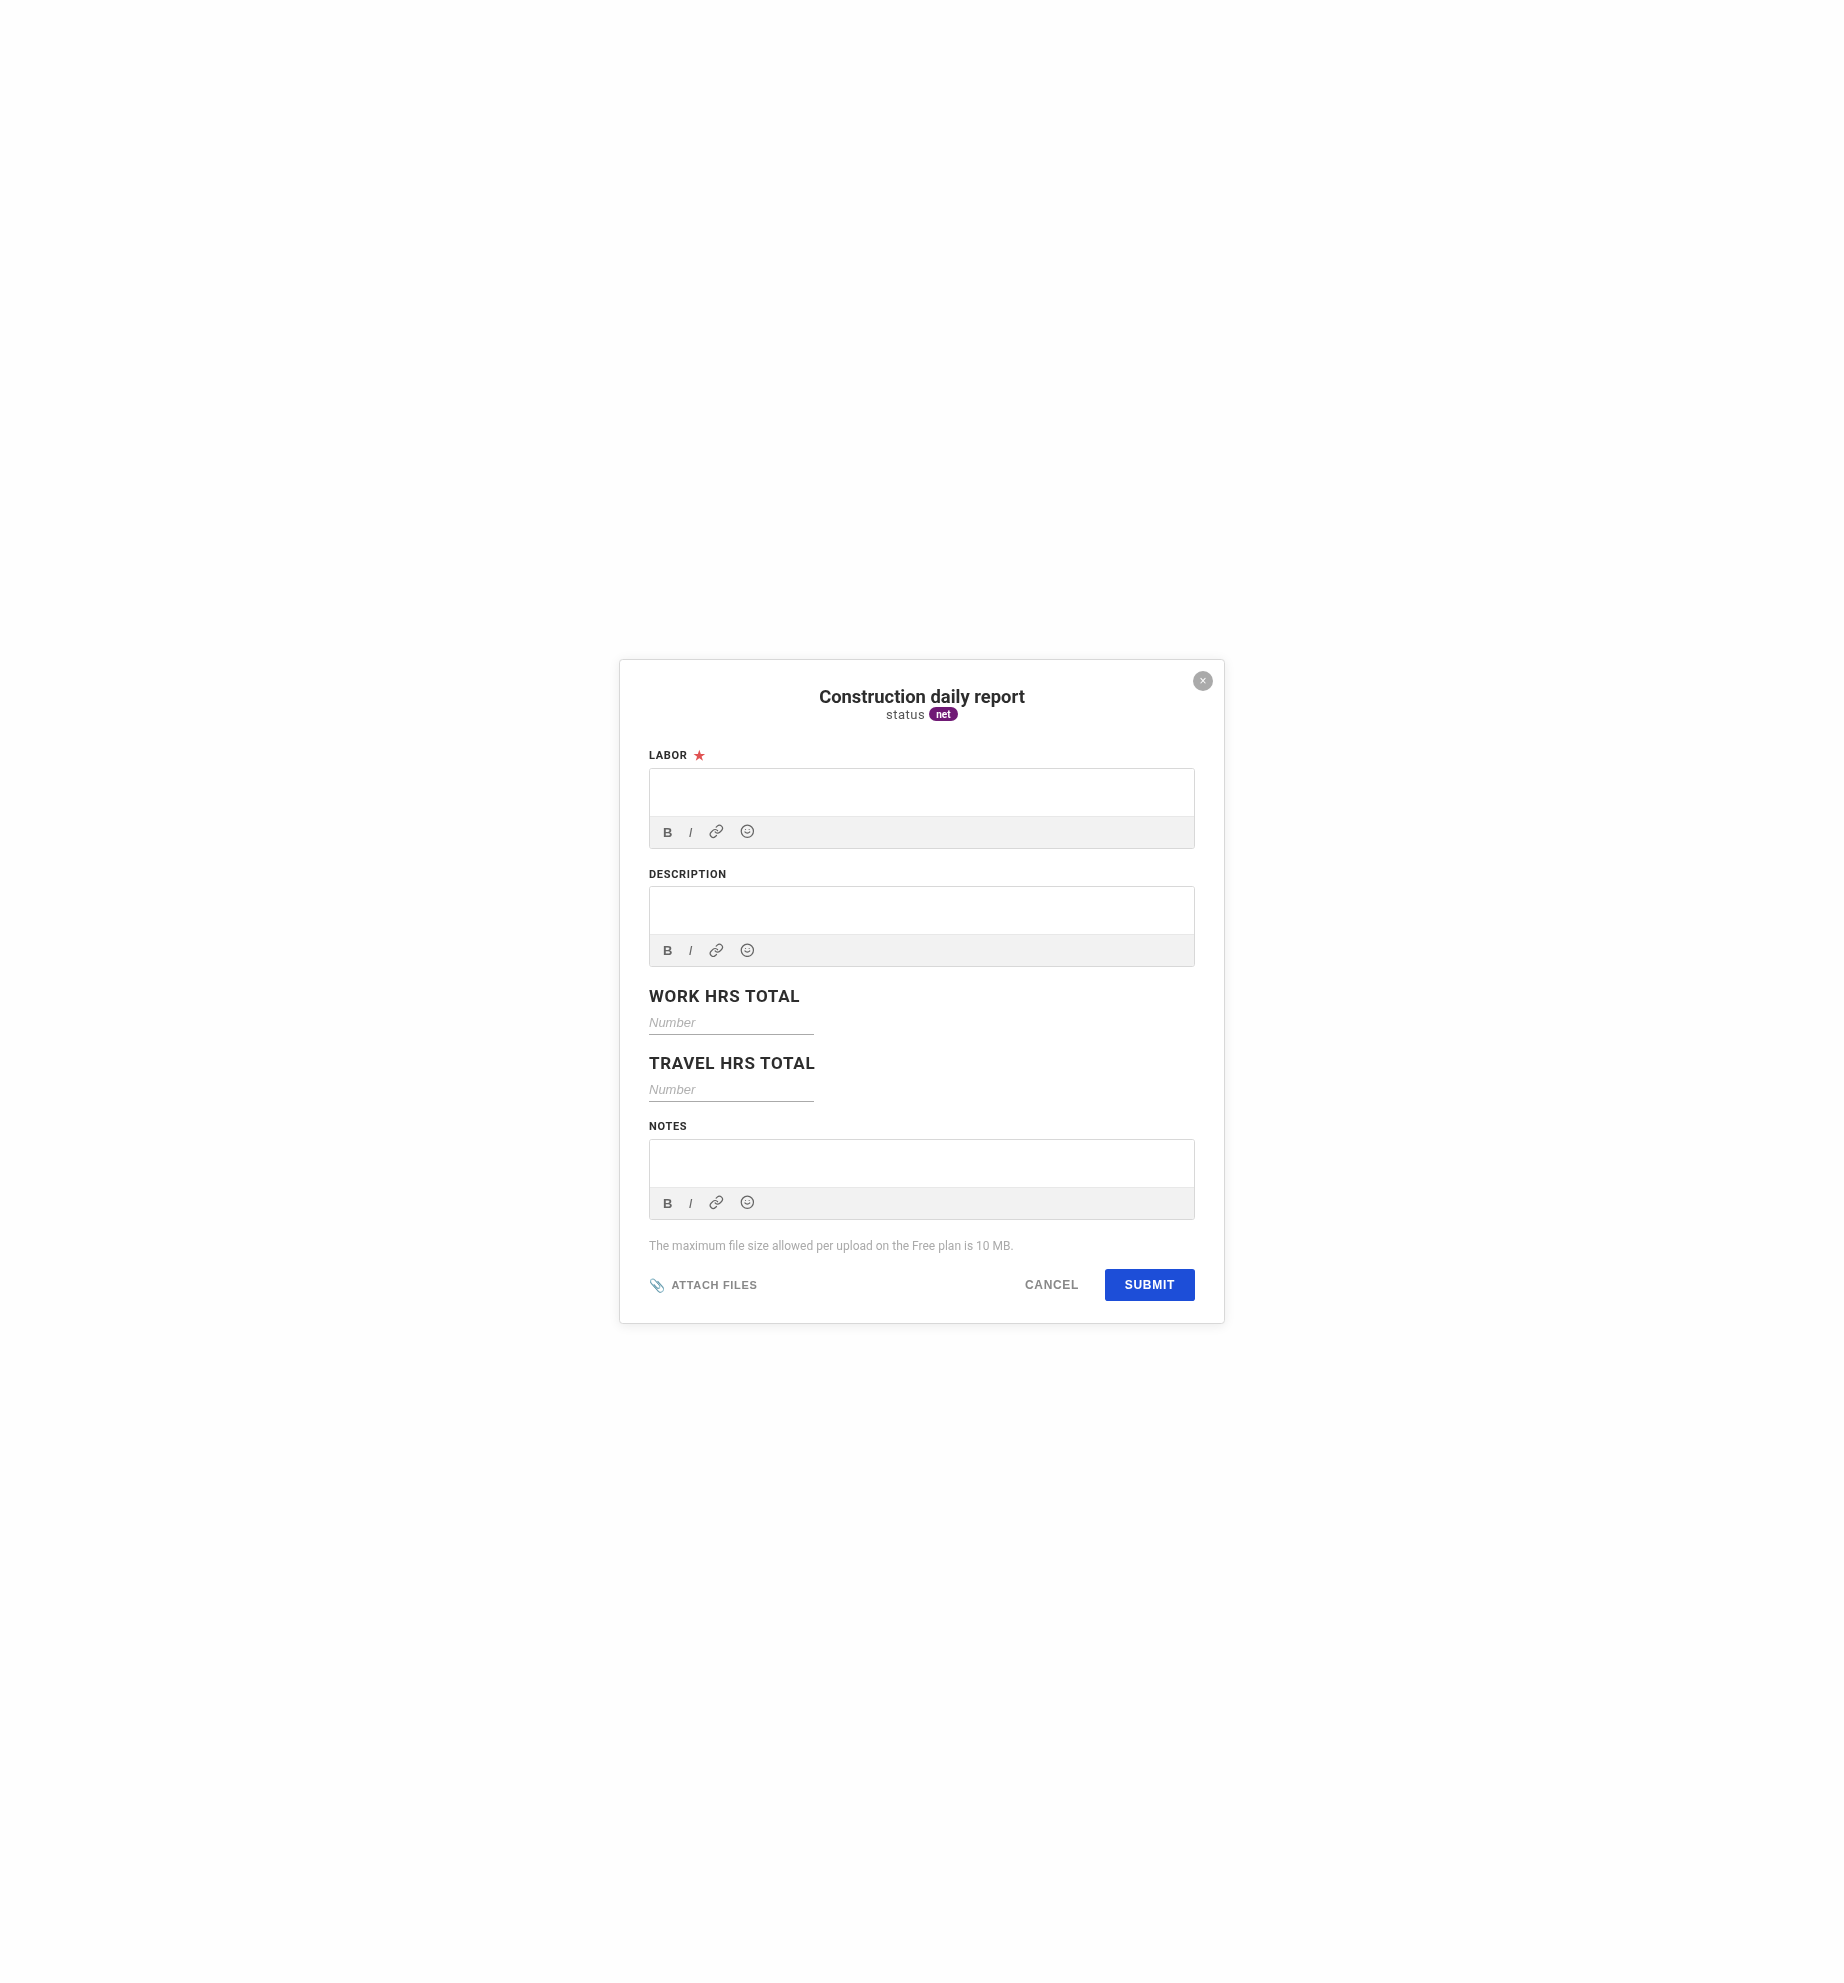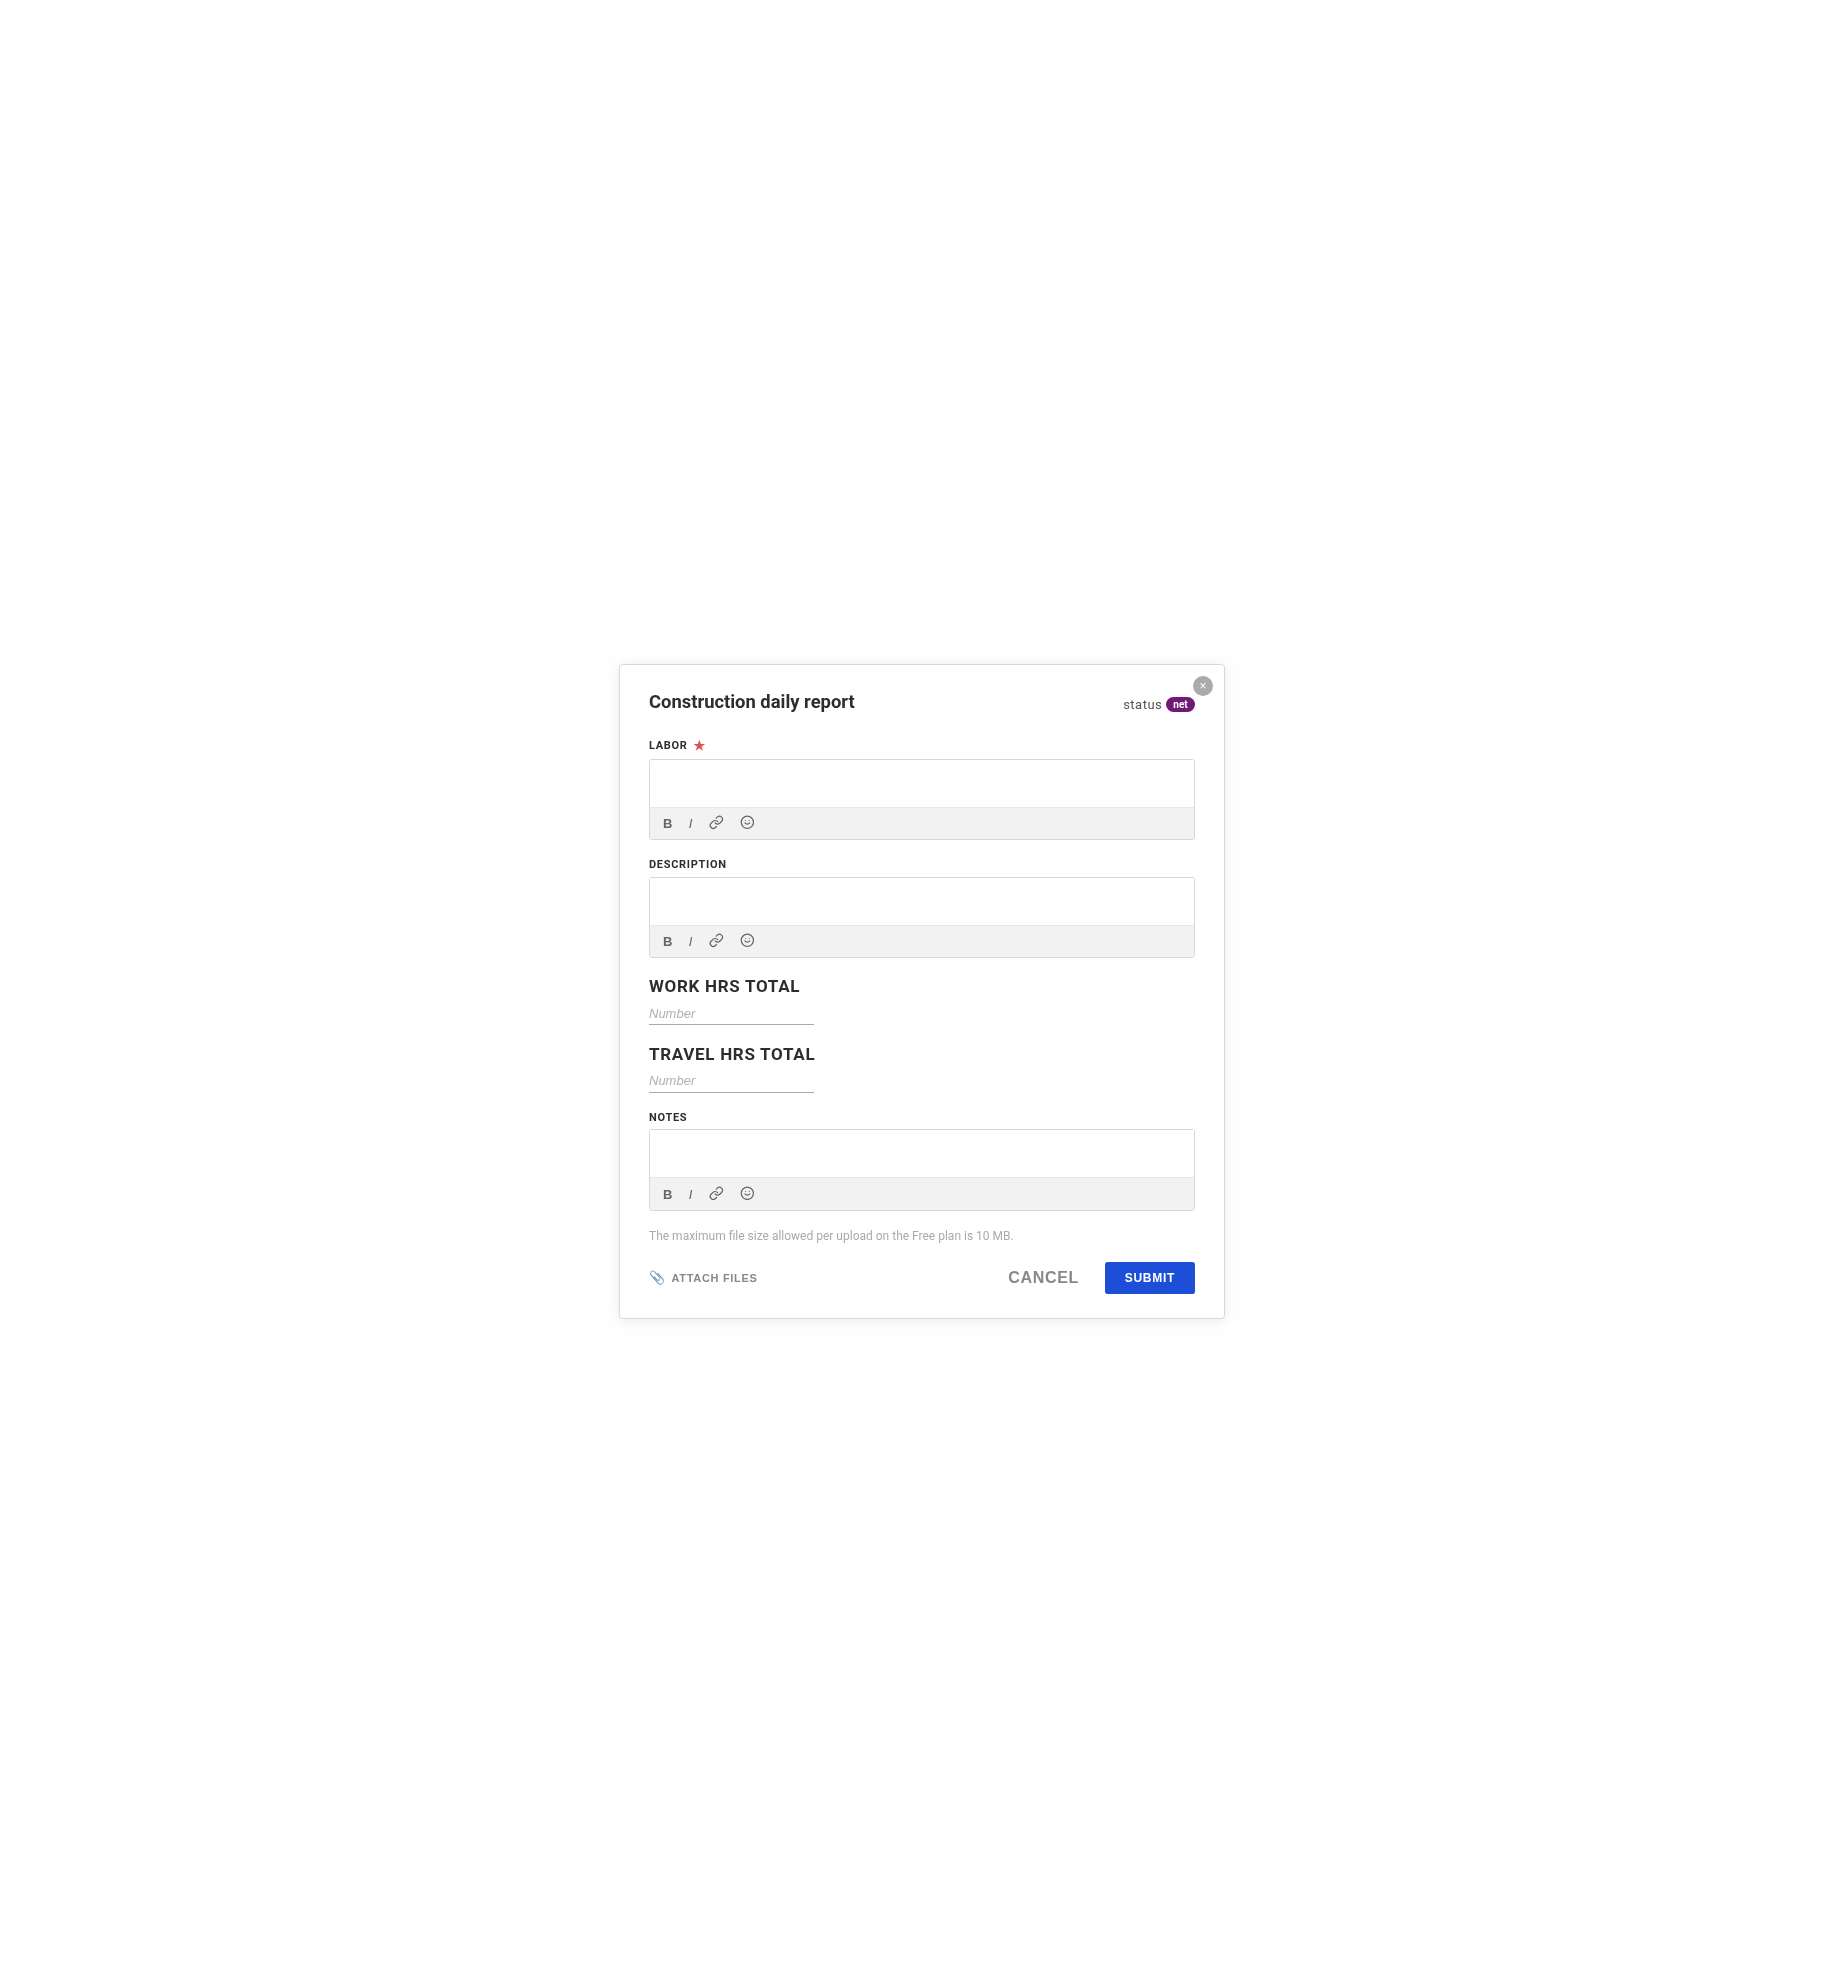--- a/index.html
+++ b/index.html
@@ -33,22 +33,23 @@
       border-radius: 3.7px;
       width: 606px;
       padding: 26px 29px 22px 29px;
       position: relative;
       box-shadow: 0 1.8px 11px rgba(0,0,0,0.08);
     }
 
     .modal-header {
       display: flex;
       justify-content: space-between;
-      align-items: flex-end;
+      align-items: center;
       margin-bottom: 26px;
+      flex-direction: column;
     }
 
     .modal-title {
       font-size: 18.4px;
       font-weight: 700;
       color: #2d2d2d;
     }
 
     .modal-brand {
       display: flex;
@@ -214,21 +215,21 @@
       display: flex;
       gap: 14.7px;
       align-items: center;
     }
 
     .cancel-btn {
       background: none;
       border: none;
       cursor: pointer;
       color: #888;
-      font-size: 16px;
+      font-size: 12px;
       font-weight: 700;
       letter-spacing: 0.7px;
       text-transform: uppercase;
       padding: 9.2px 11px;
     }
 
     .submit-btn {
       background: #1d4ed8;
       color: #fff;
       border: none;

